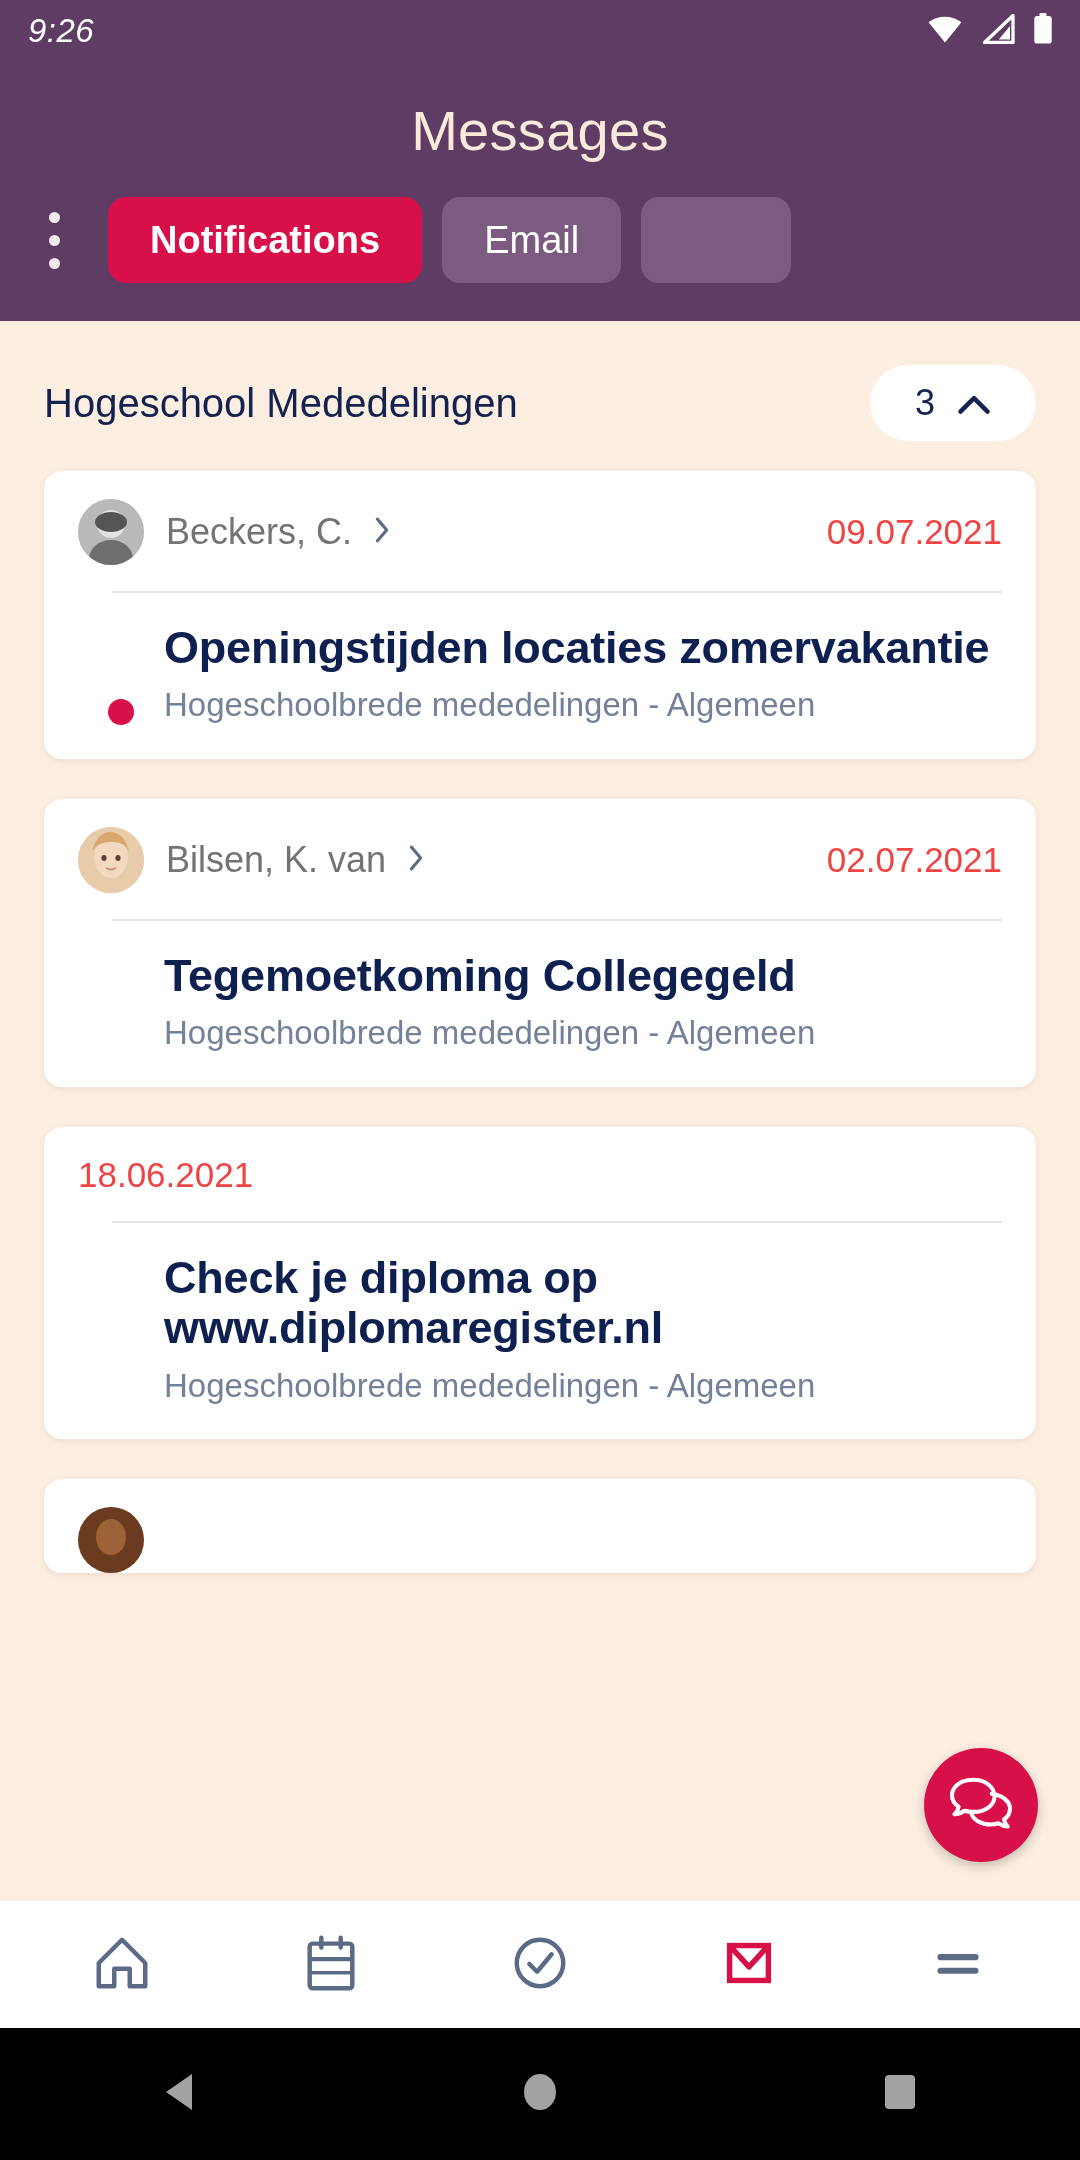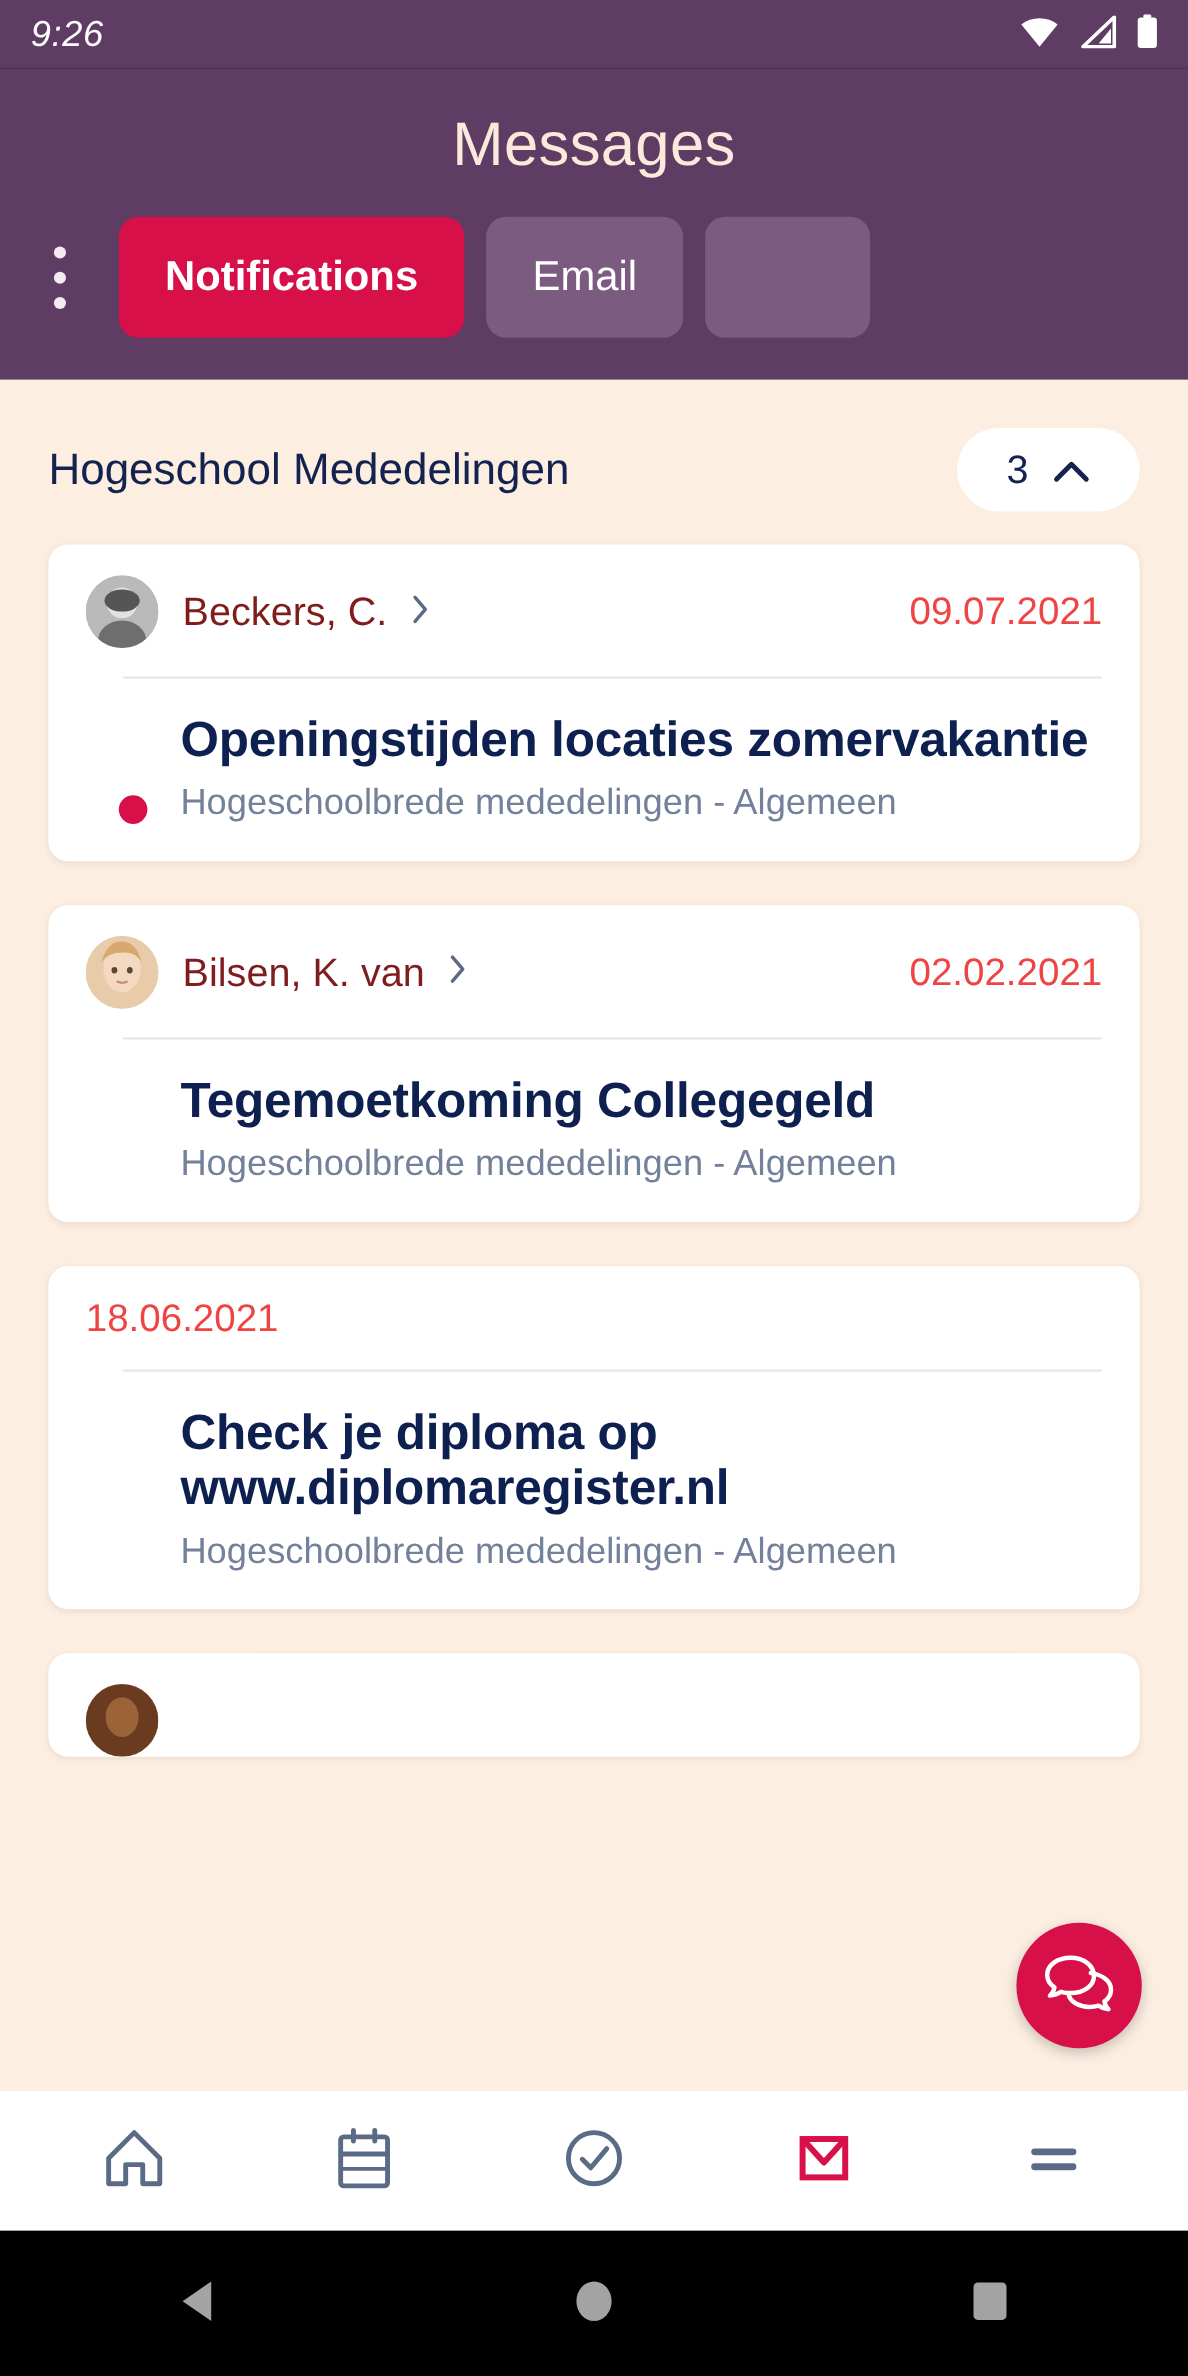--- a/index.html
+++ b/index.html
@@ -29,21 +29,21 @@
     font-size:56px; font-weight:400; letter-spacing:.3px;
     padding:26px 0 34px;
   }
   .tabrow { display:flex; align-items:center; padding:0 0 38px 0; }
   .overflow-dots {
     width:108px; flex:none; display:flex; flex-direction:column;
     align-items:center; justify-content:center; gap:12px;
   }
   .overflow-dots i { width:11px; height:11px; border-radius:50%; background:#F3EAF2; display:block; }
   .tab {
-    height:110px; border-radius:18px; display:flex; align-items:center; justify-content:center;
+    height:86px; border-radius:18px; display:flex; align-items:center; justify-content:center;
     color:#FFFFFF; font-size:38px; padding:0 42px; flex:none; margin-right:20px;
     background:#7B5C80;
   }
   .tab.active { background:#D81049; font-weight:600; }
   .tab.ghost { width:150px; padding:0; }
 
   
   .content { flex:1 1 auto; background:#FCEEE1; position:relative; overflow:hidden; }
   .section-head {
     display:flex; align-items:center; justify-content:space-between;
@@ -61,21 +61,21 @@
     background:#FFFFFF; border-radius:18px; margin:0 44px 40px 44px;
     padding:28px 34px 34px 34px; box-shadow:0 2px 6px rgba(140,110,100,.13);
   }
   .card-top { display:flex; align-items:center; justify-content:space-between; }
   .sender { display:flex; align-items:center; gap:22px; min-width:0; }
   .avatar {
     width:66px; height:66px; border-radius:50%; flex:none;
     overflow:hidden; background:#CFCFCF;
   }
   .avatar svg { display:block; }
-  .sender-name { font-size:36px; color:#7f1d1d; white-space:nowrap; }
+  .sender-name { font-size:36px; color:#737373; white-space:nowrap; }
   .sender-chev { color:#5C6B85; display:block; }
   .date { font-size:35px; color:#ef4444; white-space:nowrap; }
   .divider { height:2px; background:#E3E6EA; margin:26px 0 0 34px; }
   .card-body { display:flex; align-items:flex-end; padding-top:30px; }
   .dotcol { width:86px; flex:none; display:flex; justify-content:center; padding-top:40px; }
   .unread-dot { width:26px; height:26px; border-radius:50%; background:#D81049; display:block; }
   .msg-title {
     font-size:45px; color:#0E2050; font-weight:600; line-height:1.12; letter-spacing:-.2px;
   }
   .msg-sub { font-size:33px; color:#74819A; padding-top:12px; line-height:1.2; }
@@ -204,21 +204,21 @@
               <path d="M28 41 Q33 44 38 41" fill="none" stroke="#C98D7A" stroke-width="2"></path>
             </svg>
           </span>
           <span class="sender-name">Bilsen, K. van</span>
           <span class="sender-chev">
             <svg width="16" height="28" viewBox="0 0 10 18">
                 <path d="M2 2 L8 9 L2 16" fill="none" stroke="#5C6B85" stroke-width="2" stroke-linecap="round" stroke-linejoin="round"></path>
               </svg>
           </span>
         </div>
-        <div class="date">02.02.2021</div>
+        <div class="date">02.07.2021</div>
       </div>
       <div class="divider"></div>
       <div class="card-body">
         <div class="dotcol"></div>
         <div>
           <div class="msg-title">Tegemoetkoming Collegegeld</div>
           <div class="msg-sub">Hogeschoolbrede mededelingen - Algemeen</div>
         </div>
       </div>
     </div>

